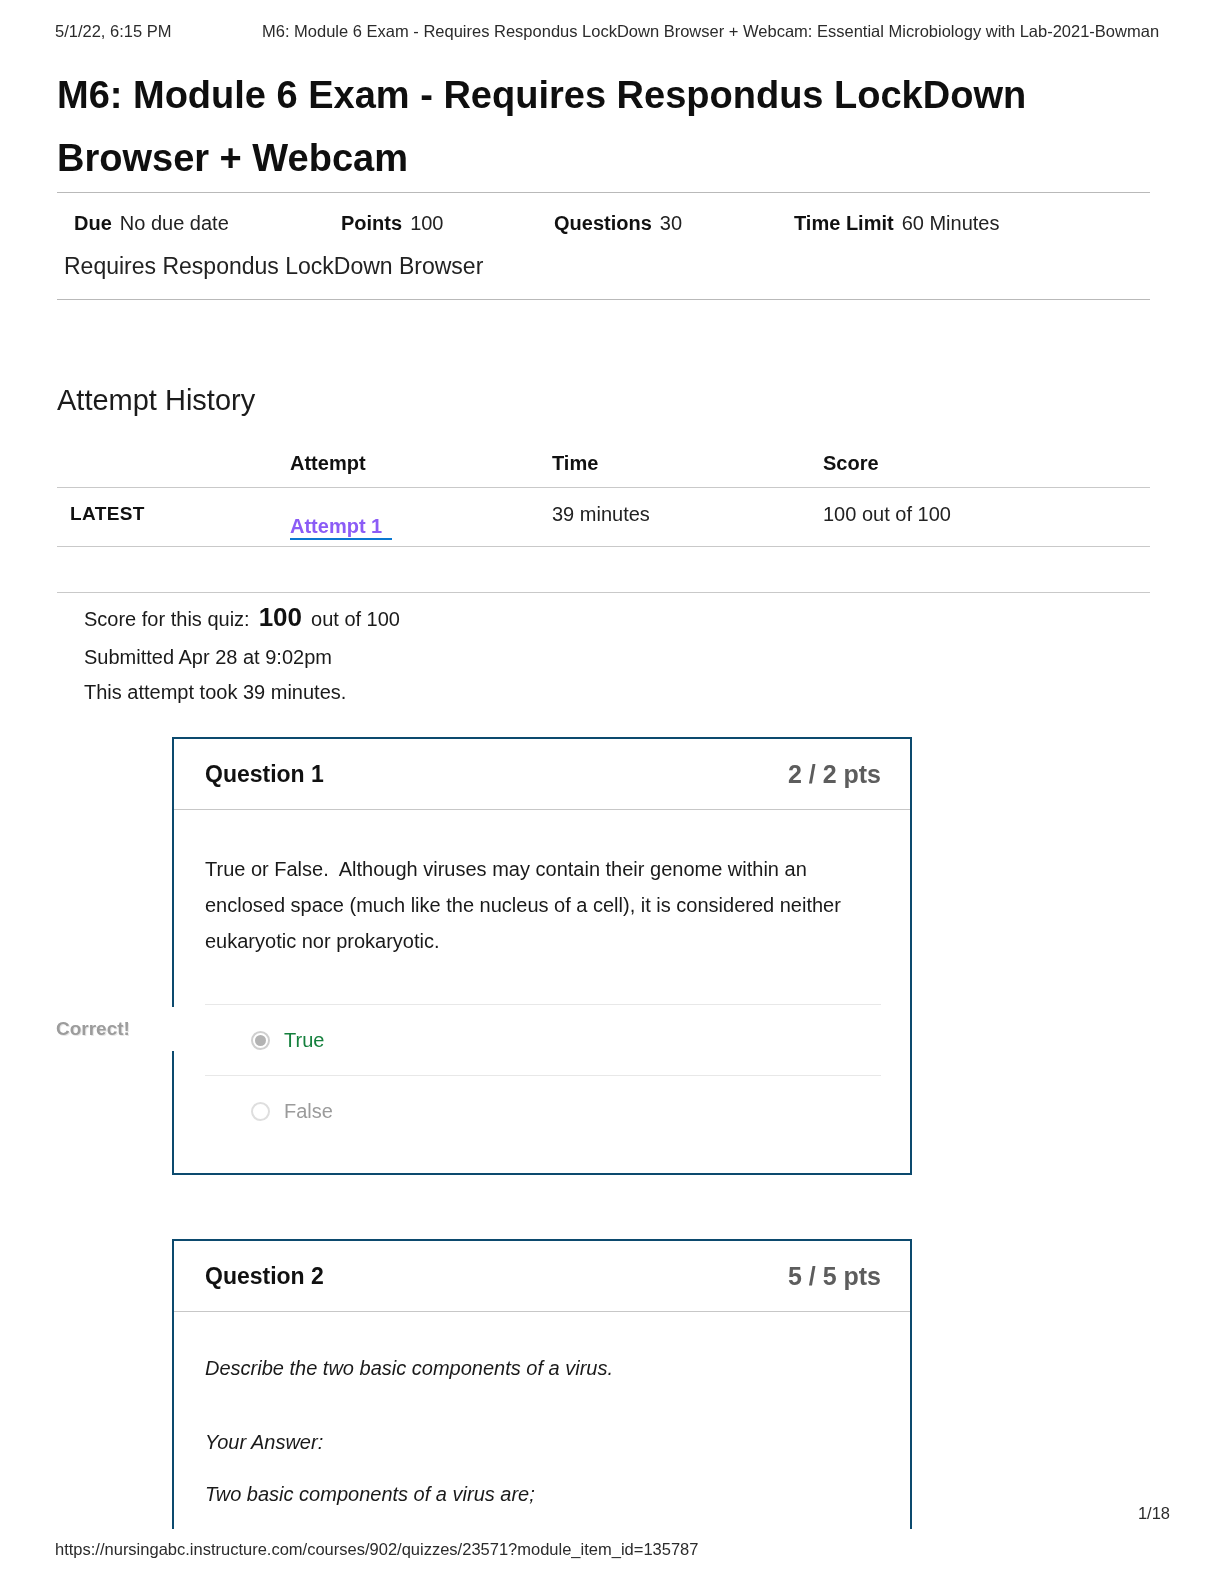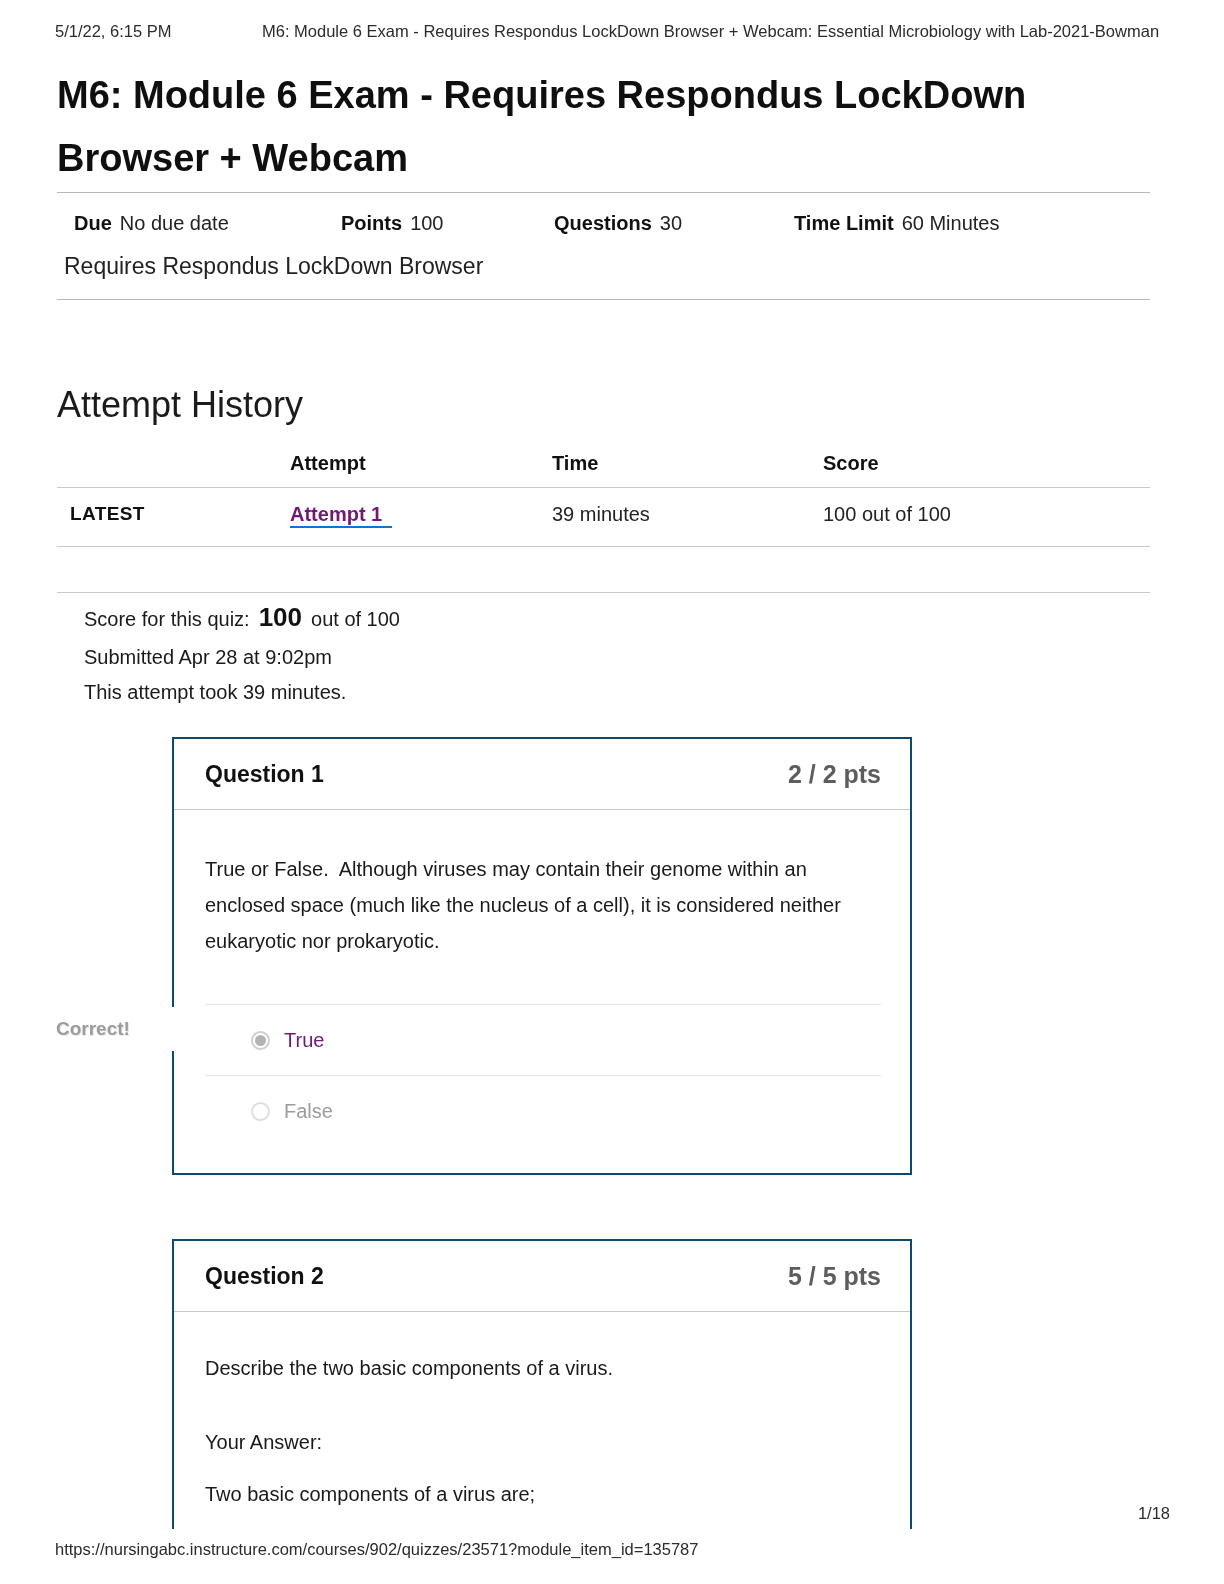--- a/index.html
+++ b/index.html
@@ -23,29 +23,29 @@
   .rule { height:0; border-top:1px solid #b9b9b9; left:57px; width:1093px; }
   .rule.light { border-top-color:#c9c9c9; }
 
   
   .meta-row { left:57px; top:212px; width:1093px; height:30px; font-size:20px; }
   .meta-item { position:absolute; top:0; white-space:nowrap; }
   .meta-item b { font-weight:700; color:#111; }
   .meta-item .val { margin-left:8px; color:#222; }
   .meta-req { left:64px; top:253px; font-size:23px; color:#222; }
 
-  .section-heading { left:57px; top:384px; font-size:36px; font-weight:400; color:#1b1b1b; }
+  .section-heading { left:57px; top:384px; font-size:29px; font-weight:400; color:#1b1b1b; }
 
   
   .th { font-size:20px; font-weight:700; color:#111; top:452px; }
   .td { font-size:20px; color:#222; top:503px; }
   .latest { font-weight:700; font-size:19px; letter-spacing:.4px; color:#111; }
   .attempt-link {
-    color:#701a75; font-weight:700; text-decoration:none;
-    border-bottom:2px solid #0a77d1; padding-right:10px; cursor:pointer;
+    color:#8b5cf6; font-weight:700; text-decoration:none;
+    border-bottom:2px solid #0a77d1; padding-right:10px; cursor:pointer;margin-top:12px;
   }
 
   
   .sum-line { left:84px; font-size:20px; color:#1a1a1a; white-space:nowrap; }
   .score-big { font-size:26px; font-weight:700; margin:0 9px; color:#111; }
 
   
   .card { position:absolute; left:172px; width:740px; background:#fff; border:2px solid #0c4a6e; }
   .card-q1 { top:737px; height:438px; }
   .card-q2 { top:1239px; height:290px; border-bottom:none; }
@@ -62,31 +62,31 @@
   .answers { margin-top:45px; }
   .answer {
     margin:0 29px 0 31px; border-top:1px solid #e8e8e8;
     height:71px; display:flex; align-items:center; padding-left:46px;
   }
   .radio { width:19px; height:19px; border-radius:50%; flex:none; margin-right:14px; background:#fff; }
   .radio.sel { border:2px solid #cfcfcf; position:relative; }
   .radio.sel::after { content:""; position:absolute; top:2px; left:2px; right:2px; bottom:2px; border-radius:50%; background:#b3b3b3; }
   .radio.unsel { border:2px solid #dedede; }
   .ans-label { font-size:20px; }
-  .ans-label.on { color:#701a75; }
+  .ans-label.on { color:#15803d; }
   .ans-label.off { color:#9b9b9b; }
 
   .correct-flag {
     position:absolute; left:-128px; top:268px; width:133px; height:44px; background:#fff;
     display:flex; align-items:center; padding-left:10px;
     font-size:19px; font-weight:700; color:#9c9c9c;
     text-shadow:1px 1px 0 #e6e6e6;
   }
 
-  .q2-p { margin-left:31px; font-size:20px; line-height:30px; color:#1a1a1a; }
+  .q2-p { margin-left:31px; font-size:20px; line-height:30px; color:#1a1a1a;font-style:italic; }
   .q2-p.first { margin-top:41px; }
   .q2-p.mid { margin-top:44px; }
   .q2-p.last { margin-top:22px; }
 </style>
 </head>
 <body>
 
 <div class="abs print-meta" style="left:55px; top:22px;">5/1/22, 6:15 PM</div>
 <div class="abs print-meta" style="left:262px; top:22px;">M6: Module 6 Exam - Requires Respondus LockDown Browser + Webcam: Essential Microbiology with Lab-2021-Bowman</div>
 

